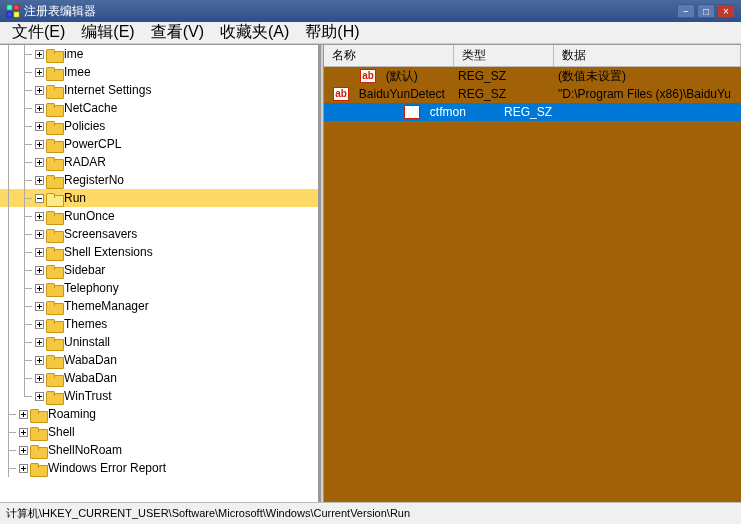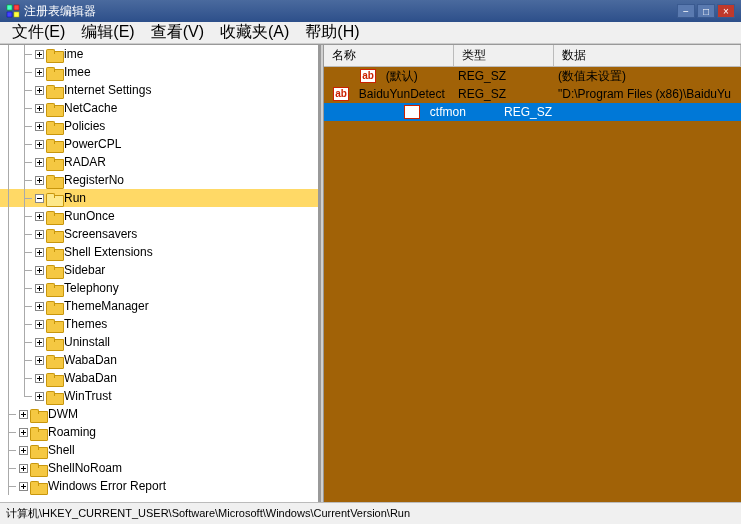--- a/index.html
+++ b/index.html
@@ -586,32 +586,20 @@
           <svg viewBox="0 0 9 9">
               <rect x="0.5" y="0.5" width="8" height="8" fill="white" stroke="#888"></rect>
               <line x1="4.5" y1="2" x2="4.5" y2="7" stroke="#000" stroke-width="1"></line>
               <line x1="2" y1="4.5" x2="7" y2="4.5" stroke="#000" stroke-width="1"></line>
             </svg>
         </span>
         <span class="folder-icon"></span>
         <span>WinTrust</span>
       </div>
 
-      <div class="tree-item">
-        <span class="line-t"></span>
-        <span class="tree-expander">
-          <svg viewBox="0 0 9 9">
-              <rect x="0.5" y="0.5" width="8" height="8" fill="white" stroke="#888"></rect>
-              <line x1="4.5" y1="2" x2="4.5" y2="7" stroke="#000" stroke-width="1"></line>
-              <line x1="2" y1="4.5" x2="7" y2="4.5" stroke="#000" stroke-width="1"></line>
-            </svg>
-        </span>
-        <span class="folder-icon"></span>
-        <span>DWM</span>
-      </div>
 
       <div class="tree-item">
         <span class="line-t"></span>
         <span class="tree-expander">
           <svg viewBox="0 0 9 9">
               <rect x="0.5" y="0.5" width="8" height="8" fill="white" stroke="#888"></rect>
               <line x1="4.5" y1="2" x2="4.5" y2="7" stroke="#000" stroke-width="1"></line>
               <line x1="2" y1="4.5" x2="7" y2="4.5" stroke="#000" stroke-width="1"></line>
             </svg>
         </span>

